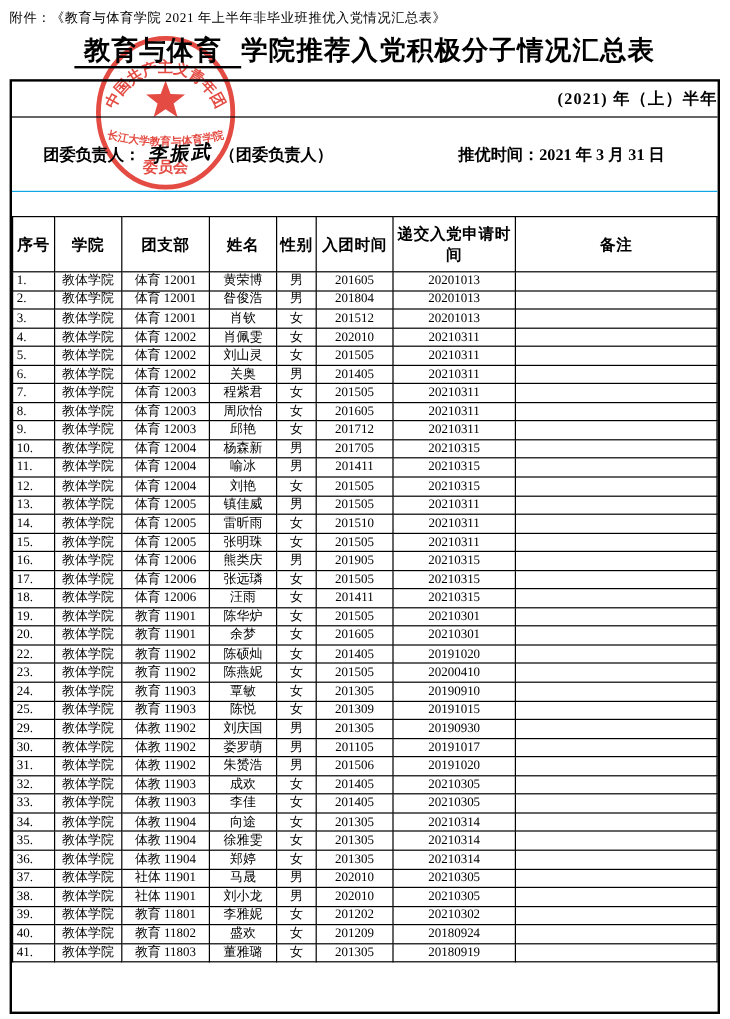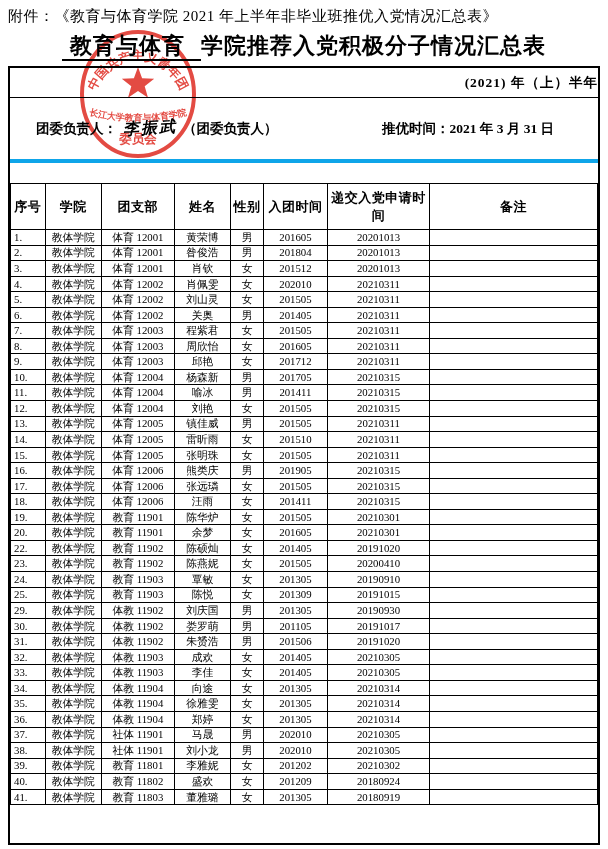--- a/index.html
+++ b/index.html
@@ -1,38 +1,38 @@
 <!DOCTYPE html>
 <html style="--stamp-color: #e03229;"><head>
 <meta charset="utf-8">
 <style>
   html,body{margin:0;padding:0;background:#ffffff;}
   body{
     width:608px;height:849px;position:relative;overflow:hidden;
     font-family:"Liberation Serif","DejaVu Serif",serif;color:#000;
   }
   .attachment{
-    padding:7px 10px 0 8px;font-size:15px;letter-spacing:.5px;
+    padding:7px 10px 0 8px;font-size:11px;letter-spacing:.5px;
     font-weight:500;
   }
   .doc-title{
     text-align:center;margin-top:7px;font-family:"Liberation Sans","DejaVu Sans",sans-serif;
     font-weight:bold;font-size:22px;letter-spacing:1px;line-height:1.2;
   }
   .doc-title .u{border-bottom:2.5px solid #000;padding:0 16px 1px 8px;}
   .frame{
     position:absolute;left:8px;right:8px;top:66px;bottom:4px;
     border:2px solid #000;
   }
   .subtitle-row{
     height:29px;border-bottom:1px solid #000;display:flex;align-items:center;justify-content:flex-end;
     font-weight:bold;font-size:13.5px;letter-spacing:1px;
   }
   .info-row{
-    height:61px;border-bottom:4px solid #0ea5e9;display:flex;align-items:center;
+    height:61px;border-bottom:1px solid #0ea5e9;display:flex;align-items:center;
     font-weight:bold;font-size:13.5px;text-align:center;
   }
   .info-left{padding-left:26px;display:flex;align-items:center;gap:4px;}
   .sig{
     font-size:16px;font-style:italic;font-weight:bold;letter-spacing:2px;
     transform:rotate(-3deg);display:inline-block;margin:0 2px;
   }
   .info-right{margin-left:auto;padding-right:44px;}
   table.grid{
     width:100%;border-collapse:collapse;table-layout:fixed;margin-top:20px;

